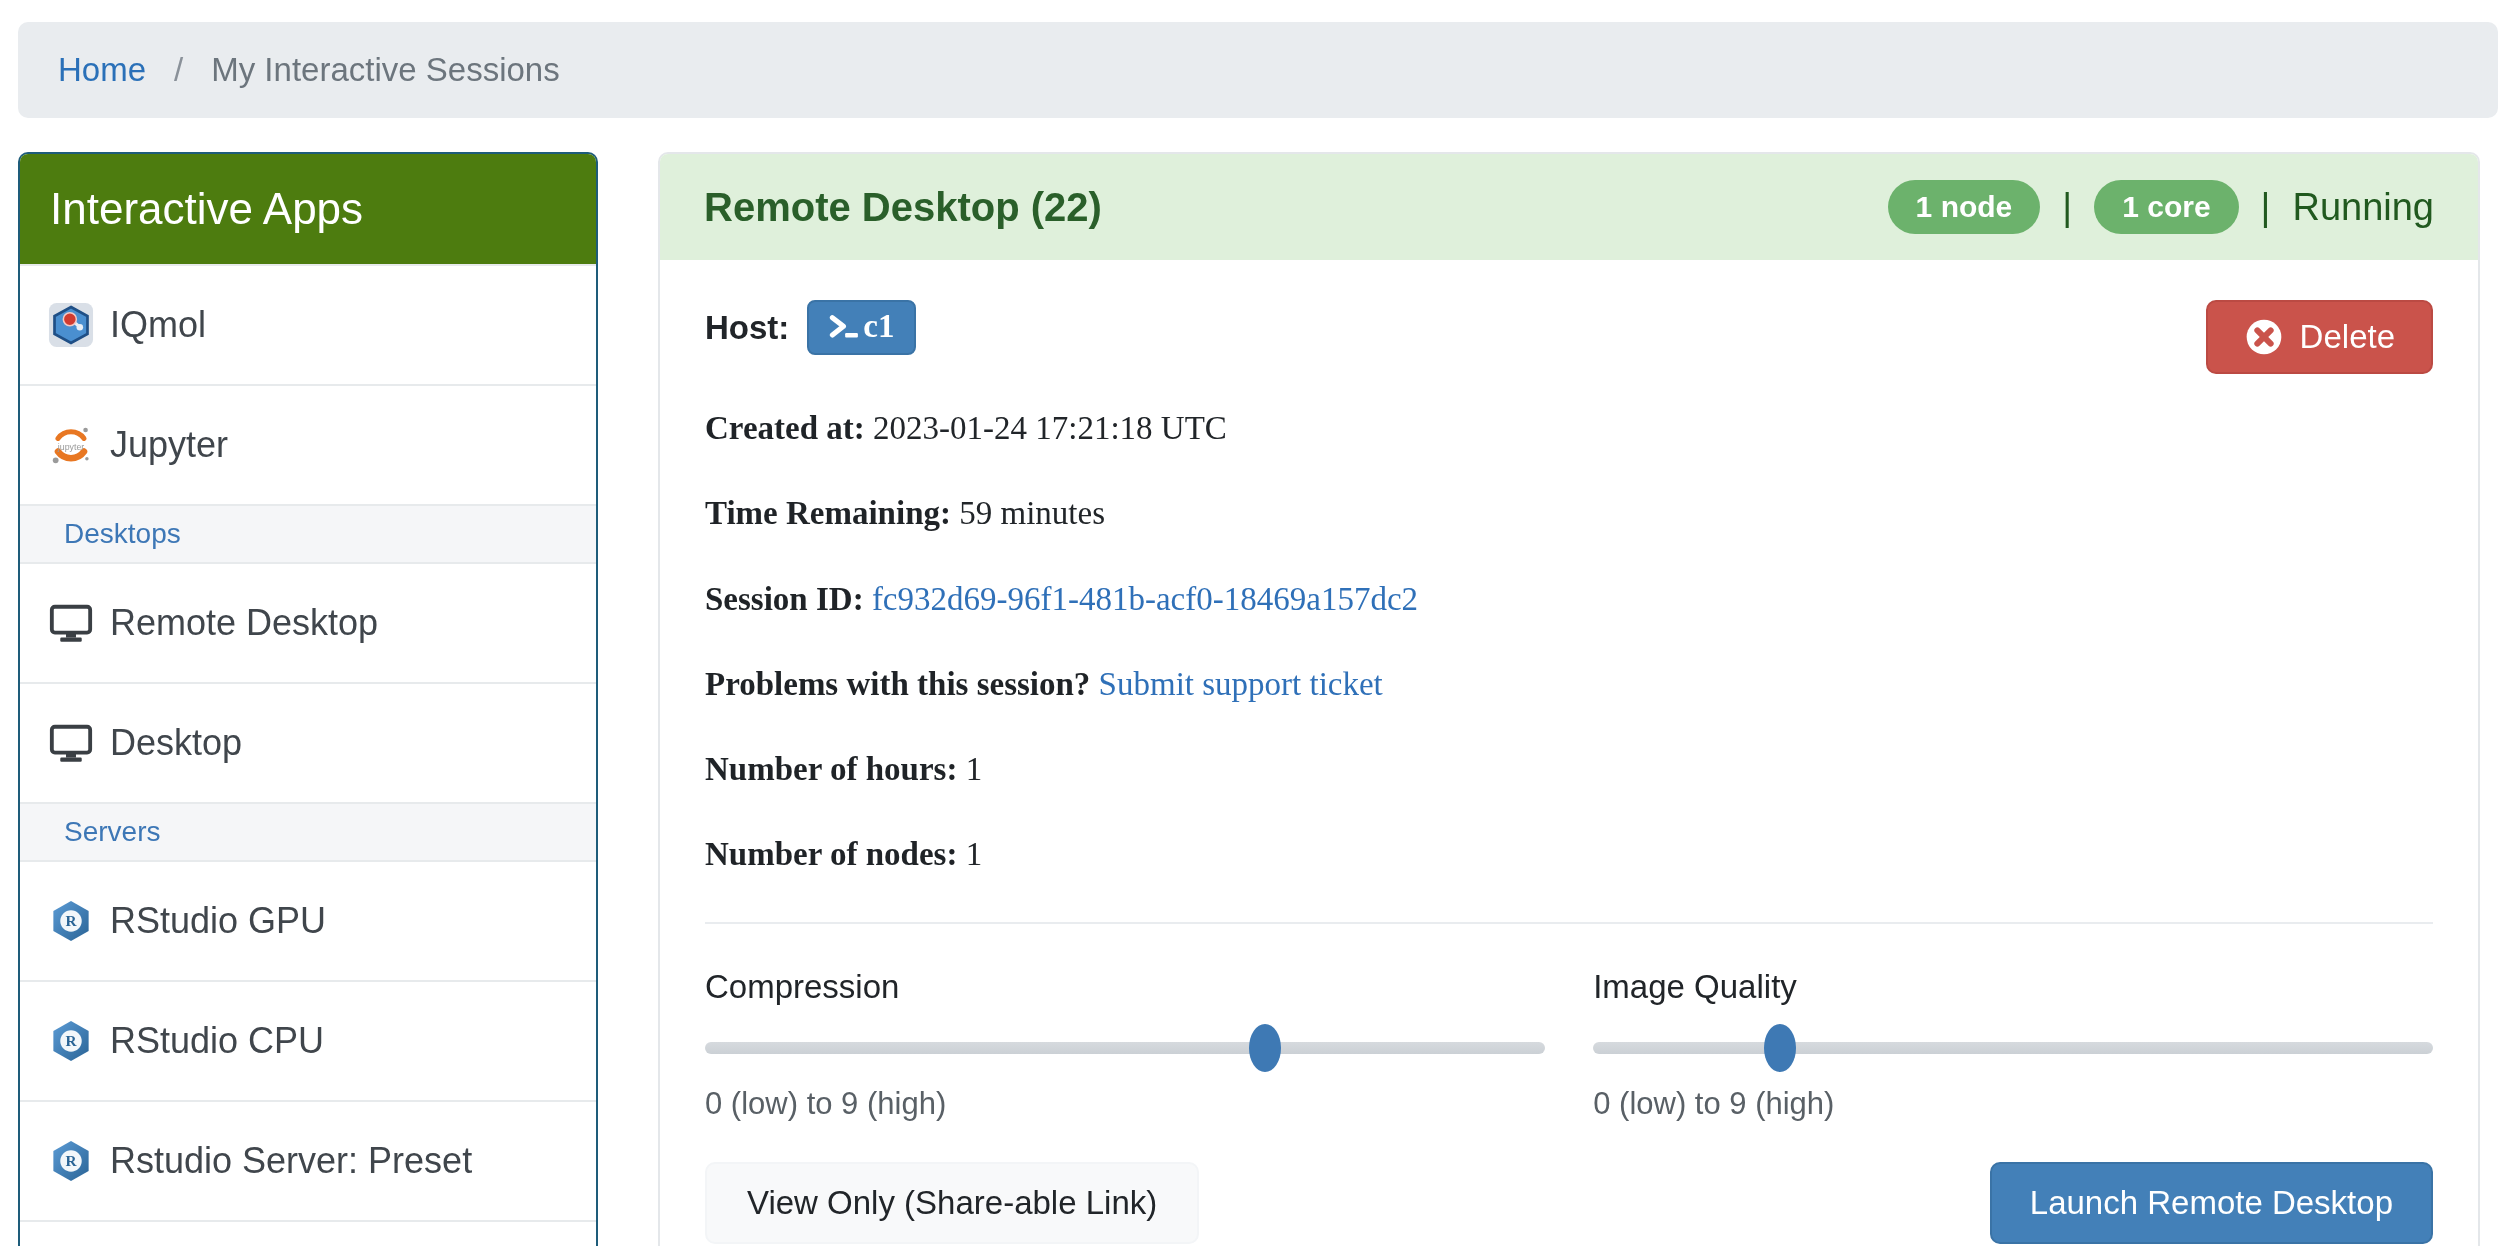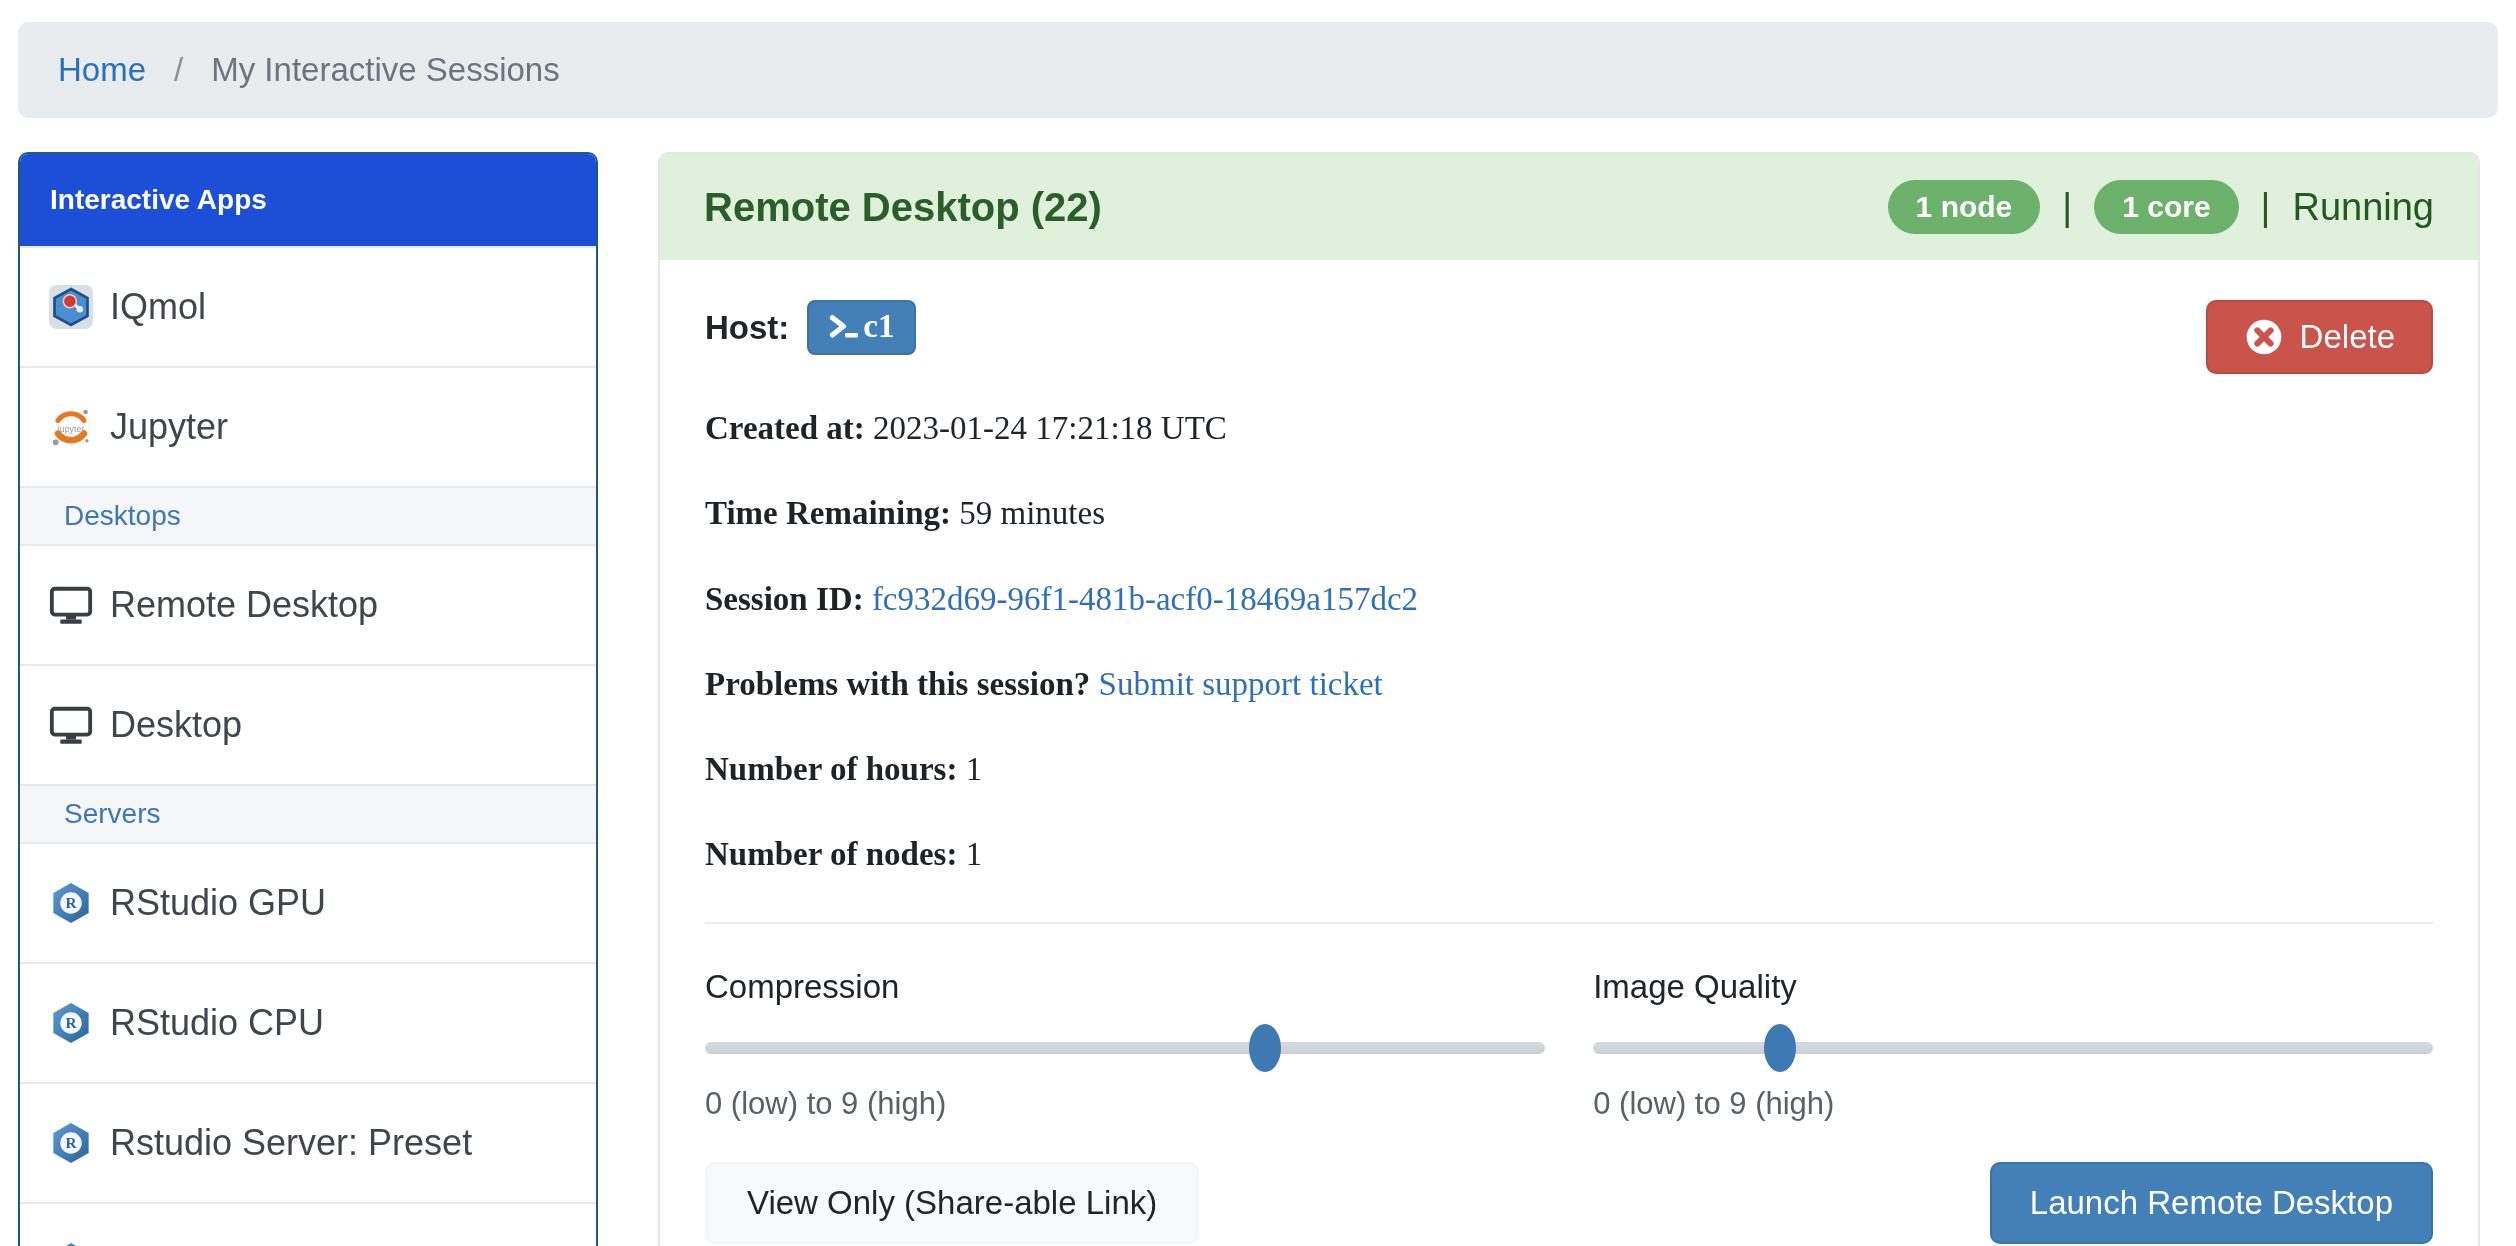--- a/index.html
+++ b/index.html
@@ -24,22 +24,22 @@
   
   .main { display: flex; gap: 60px; align-items: flex-start; }
 
   
   .sidebar {
     flex: 0 0 580px; width: 580px;
     border: 2px solid #1e5c7a; border-bottom: none;
     border-radius: 10px 10px 0 0; overflow: hidden; background: #fff;
   }
   .sidebar-header {
-    background: #1d4ed8; color: #fff; font-size: 28px;
-    padding: 30px 30px; font-weight: 700;
+    background: #4d7c0f; color: #fff; font-size: 44px;
+    padding: 30px 30px; font-weight: 400;
   }
   .app-item {
     display: flex; align-items: center; gap: 16px;
     padding: 36px 28px; font-size: 36px; color: #40464c;
     border-top: 2px solid #e7eaec; background: #fff; cursor: pointer;
   }
   .app-item:first-of-type { border-top: none; }
   .section-item {
     background: #f5f6f8; color: #3d77b6; font-size: 28px; font-weight: 500;
     padding: 12px 44px; border-top: 2px solid #e7eaec;

